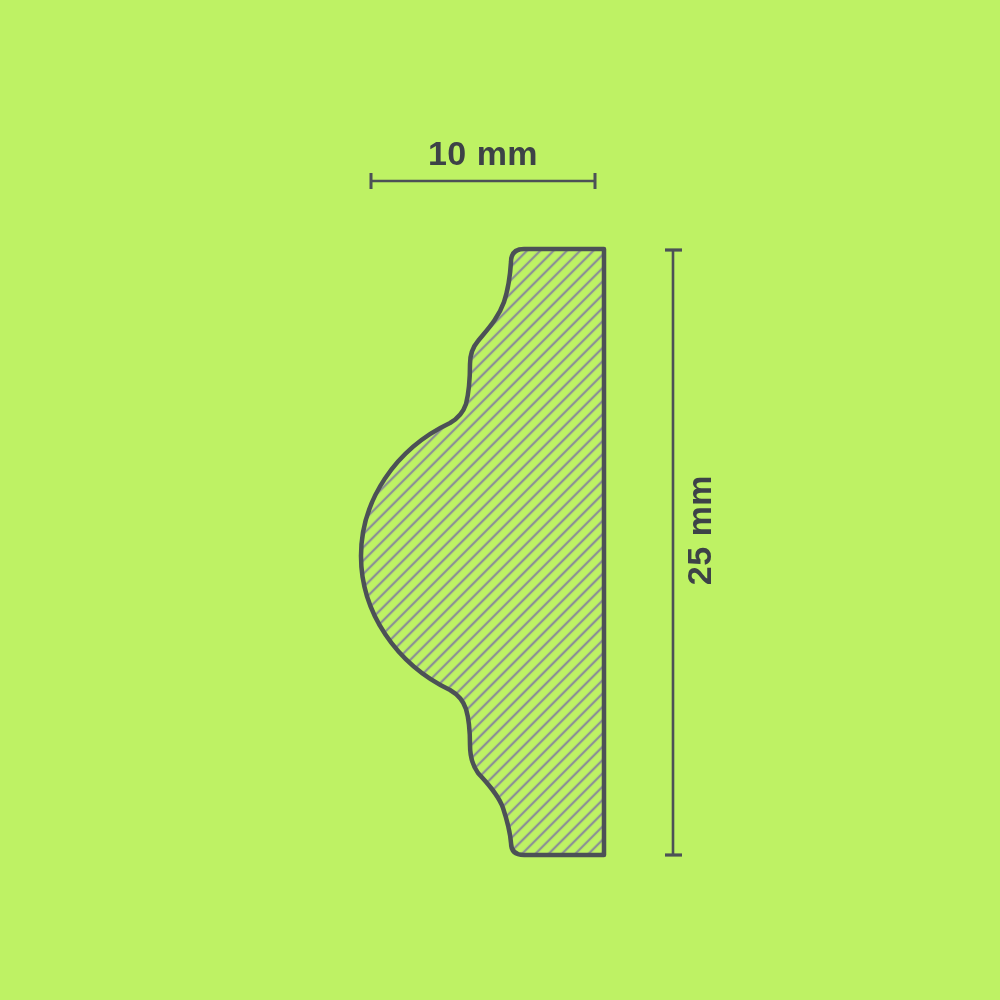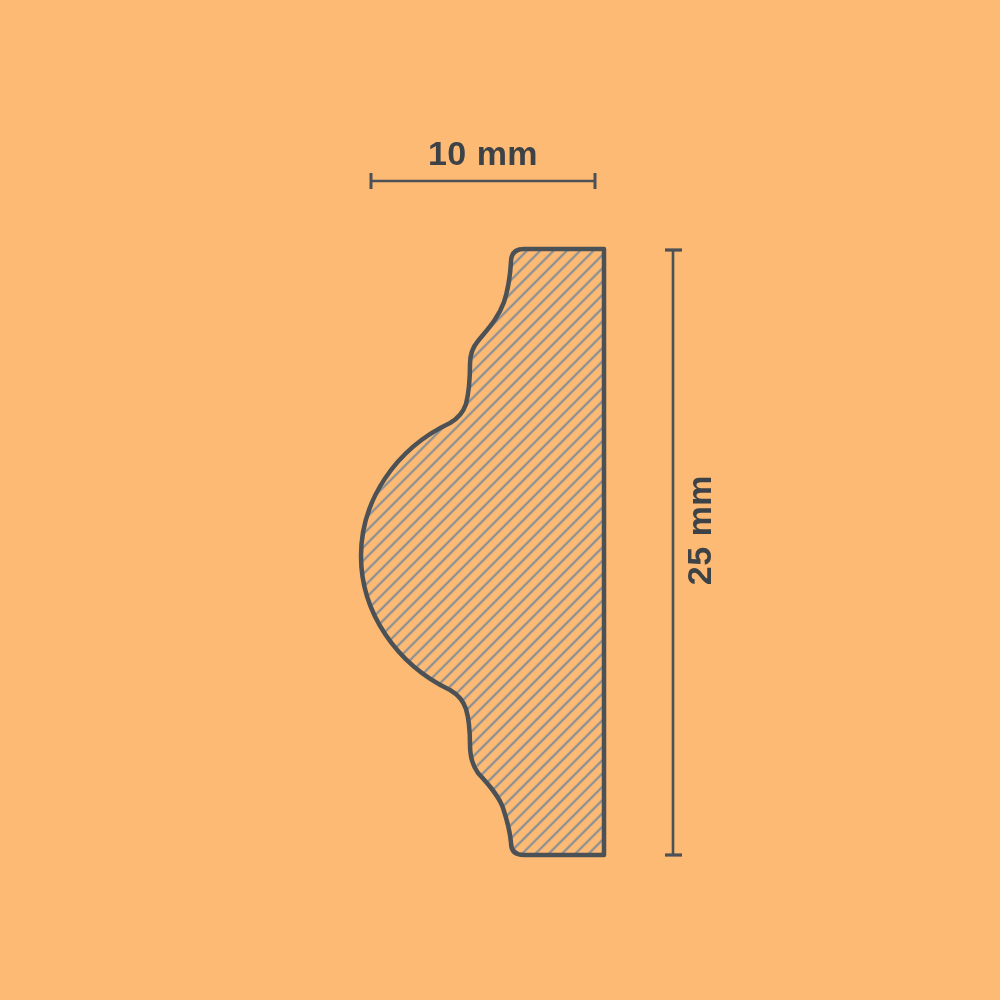--- a/index.html
+++ b/index.html
@@ -4,21 +4,21 @@
 <style>
   html, body {
     margin: 0;
     padding: 0;
     background: #ffffff;
   }
   #stage {
     position: relative;
     width: 1000px;
     height: 1000px;
-    background: #fdba74;
+    background: #bef264;
     overflow: hidden;
     font-family: "Liberation Sans", sans-serif;
   }
   #drawing-svg {
     position: absolute;
     left: 0;
     top: 0;
     width: 1000px;
     height: 1000px;
     display: block;

